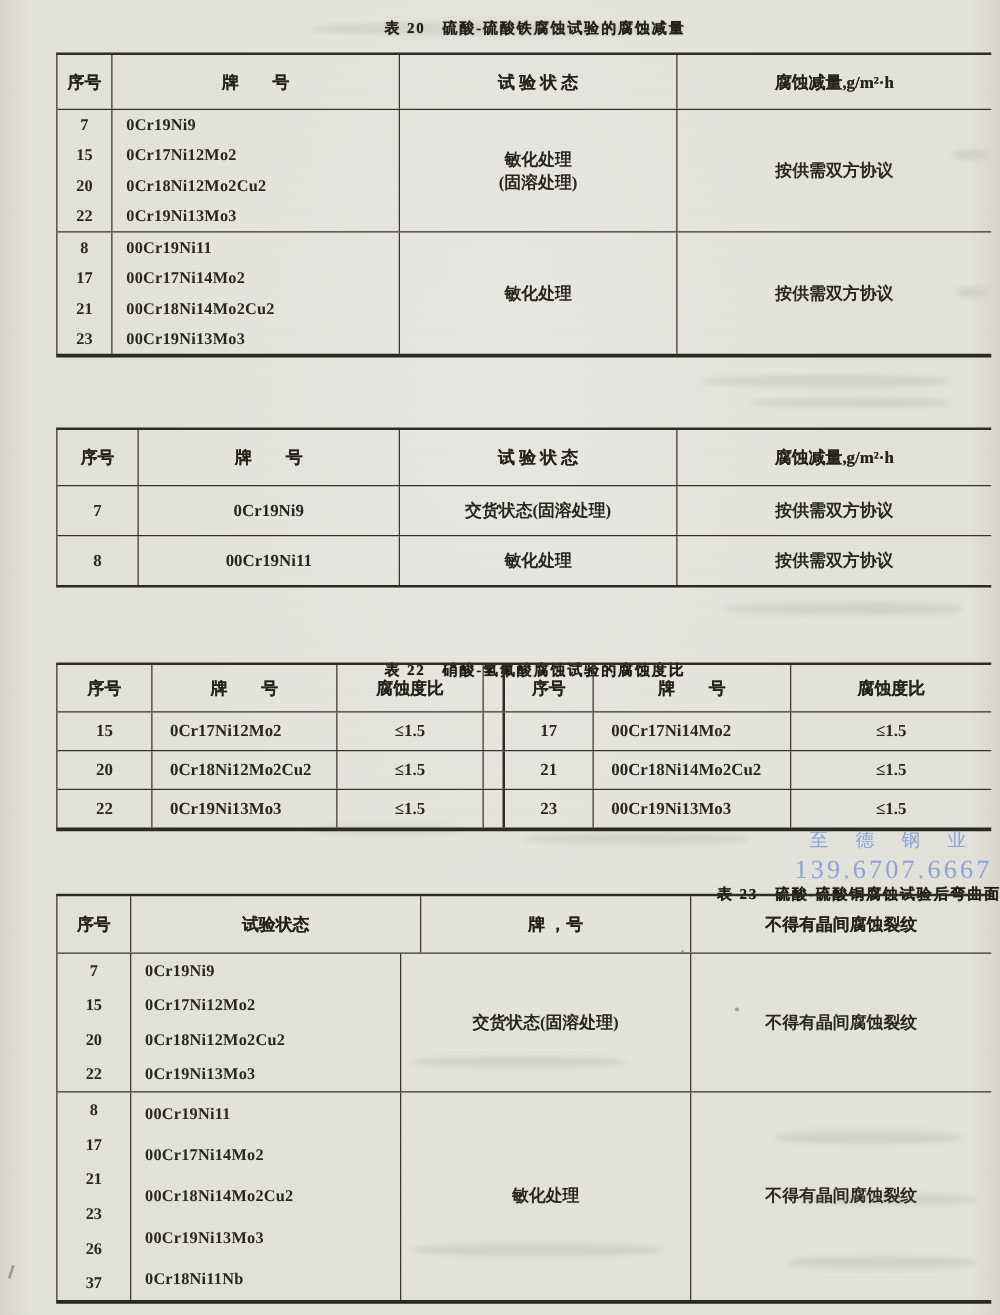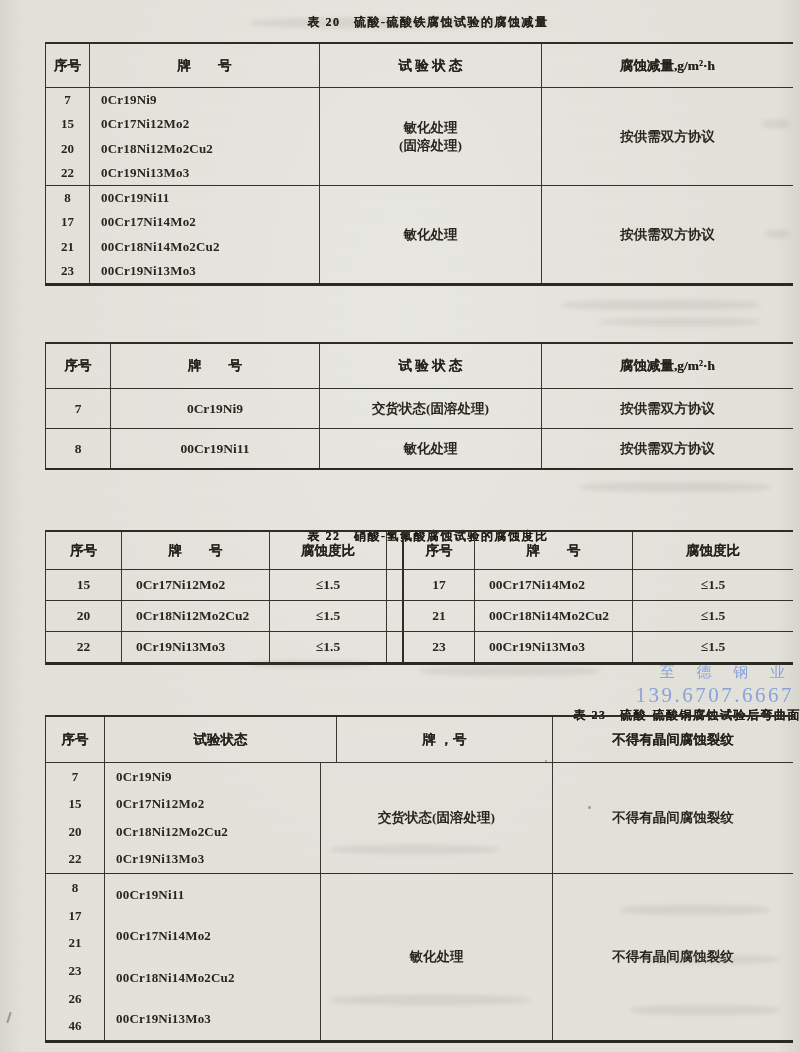--- a/index.html
+++ b/index.html
@@ -61,21 +61,21 @@
 
   
   #t22{top:530px;height:135px;border-top:2.5px solid #2e2c24;border-bottom:3px solid #2b2921;}
   #t22 .th{height:38px;border-bottom:1.8px solid #34322a;}
   .w-no1{width:75px;}.w-g1{width:148px;}.w-r1{width:117px;}
   .w-div{width:18px;border-left:1px solid #3a372e;border-right:2.6px solid #2e2c24;box-sizing:border-box;}
   .w-no2{width:70px;}.w-g2{width:158px;}.w-r2{flex:1;}
   #t22 .g{justify-content:flex-start;padding-left:14px;text-align:left;}
 
   .wm{position:absolute;right:6px;top:663px;text-align:right;color:rgba(122,152,216,0.85);pointer-events:none;}
-  .wm-l1{font-size:15px;letter-spacing:9px;font-weight:400;}
+  .wm-l1{font-size:15px;letter-spacing:9px;font-weight:400;text-align:center;}
   .wm-l2{font-size:21px;letter-spacing:2.5px;font-weight:400;margin-top:1px;}
 
   
   .sm{position:absolute;background:rgba(88,86,76,0.10);filter:blur(2.2px);border-radius:45%;}
   .mark{position:absolute;background:rgba(70,68,58,0.45);}
 </style>
 </head>
 <body>
 
 <div class="page">
@@ -221,27 +221,28 @@
       </div>
       <div class="rs w4 bl">不得有晶间腐蚀裂纹</div>
     </div>
     <div class="grp">
       <div class="nos w1">
         <div>8</div>
         <div>17</div>
         <div>21</div>
         <div>23</div>
         <div>26</div>
-        <div>46</div>
+        <div>37</div>
       </div>
       <div class="grades w2 bl">
         <div>00Cr19Ni11</div>
         <div>00Cr17Ni14Mo2</div>
         <div>00Cr18Ni14Mo2Cu2</div>
         <div>00Cr19Ni13Mo3</div>
+        <div>0Cr18Ni11Nb</div>
       </div>
       <div class="st w3 bl">
         <div>敏化处理</div>
 
       </div>
       <div class="rs w4 bl">不得有晶间腐蚀裂纹</div>
     </div>
   </div>
 
   <div>

